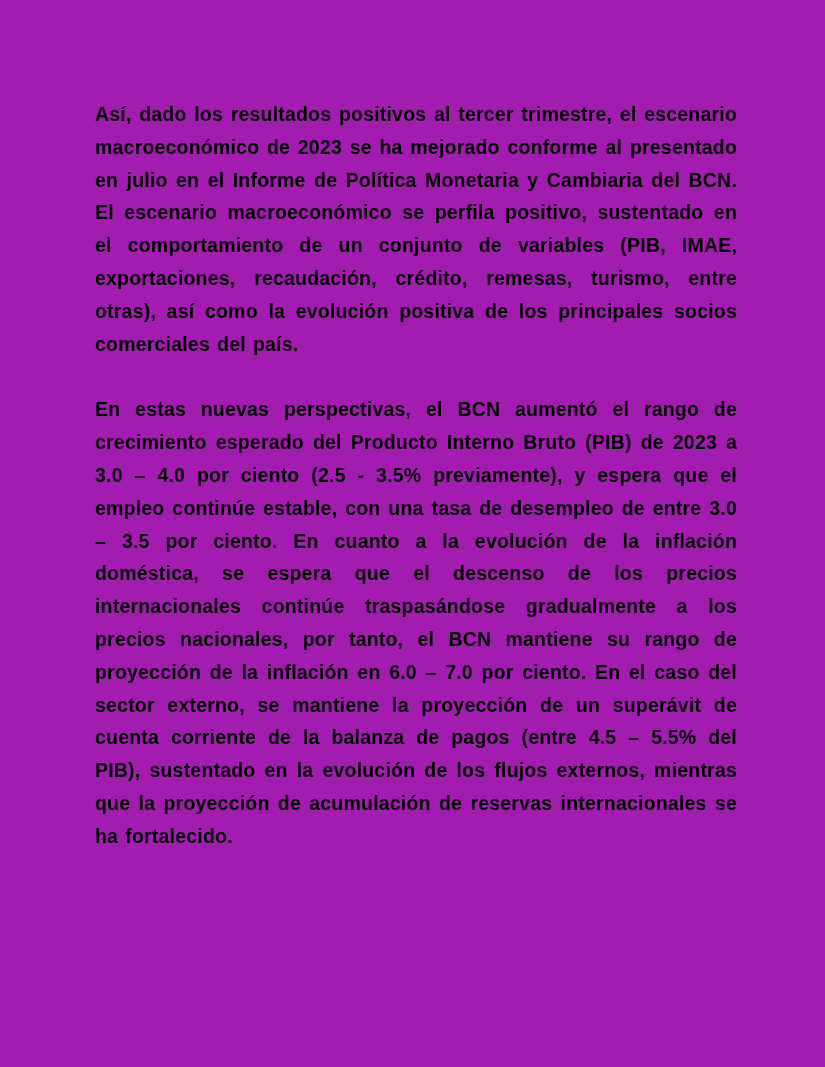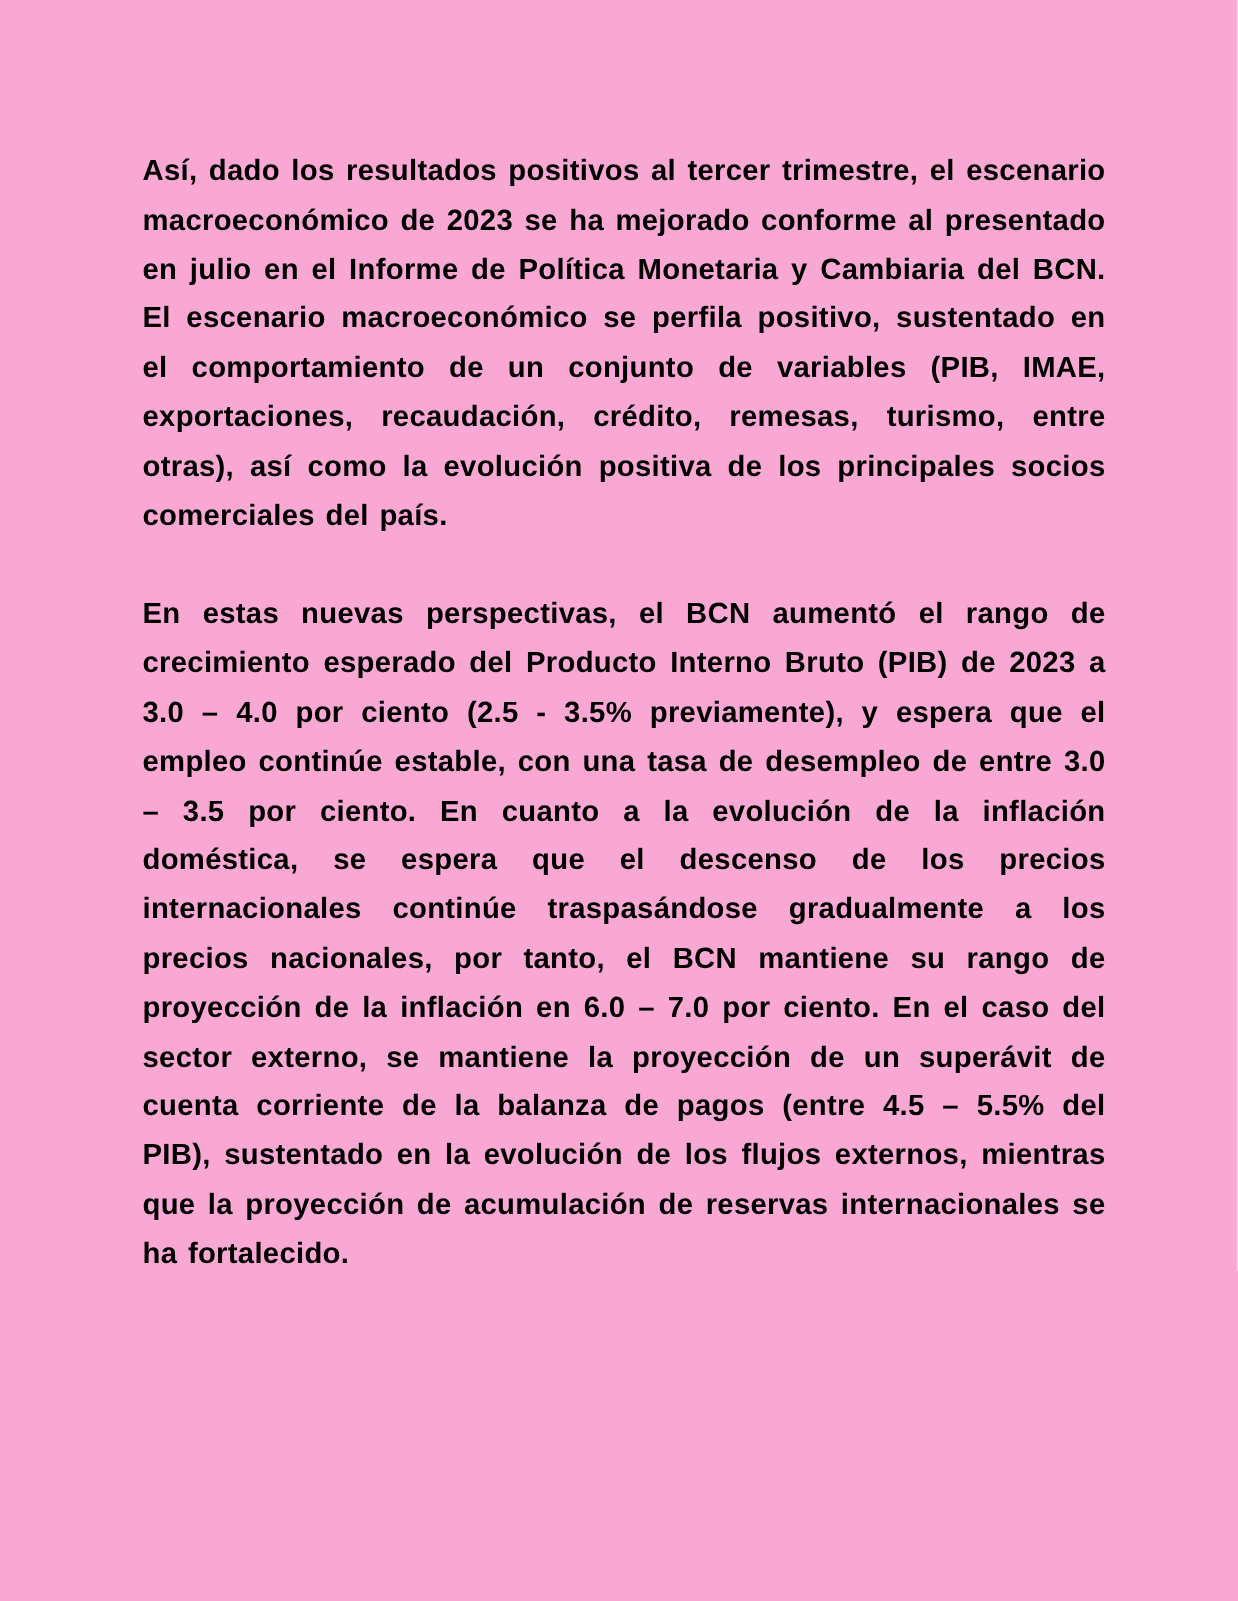--- a/index.html
+++ b/index.html
@@ -4,21 +4,21 @@
 <style>
   html, body {
     margin: 0;
     padding: 0;
     background: #ffffff;
   }
   .sheet {
     position: relative;
     width: 825px;
     height: 1067px;
-    background: #f9a8d4;
+    background: #a21caf;
     overflow: hidden;
   }
   .content {
     position: absolute;
     top: 98px;
     left: 95px;
     width: 642px;
   }
   .para {
     font-family: "Liberation Sans", "DejaVu Sans", sans-serif;

